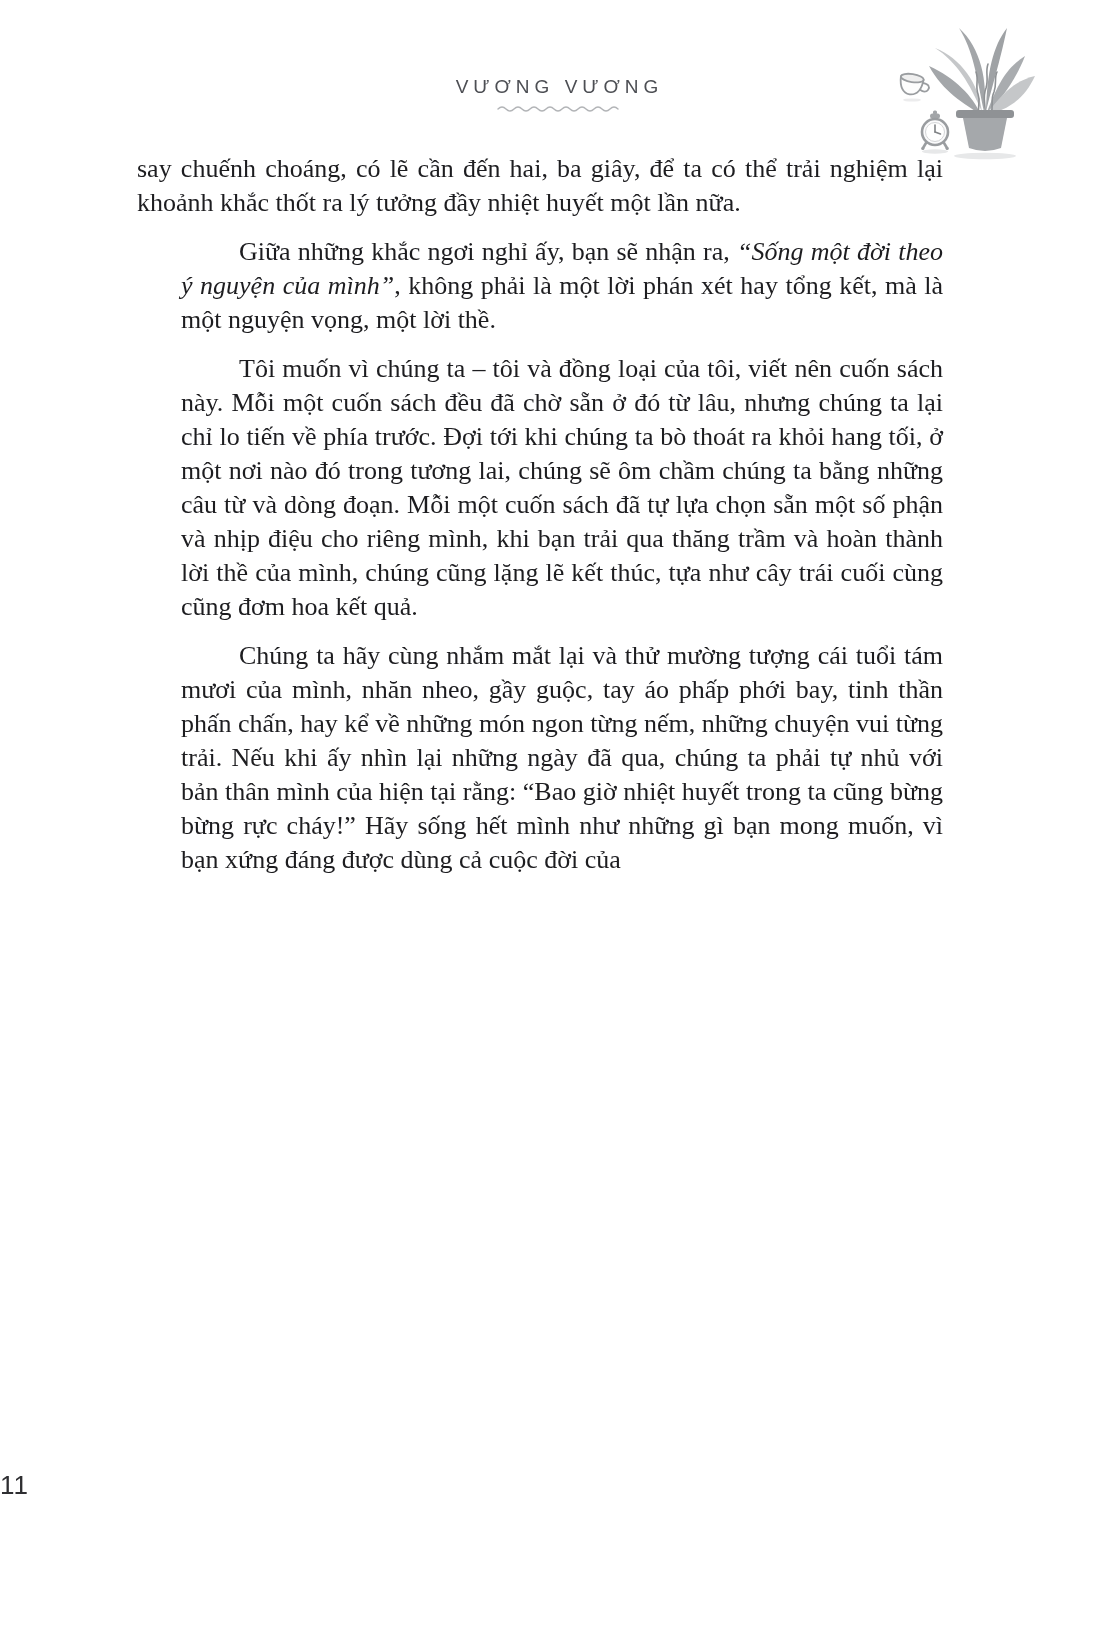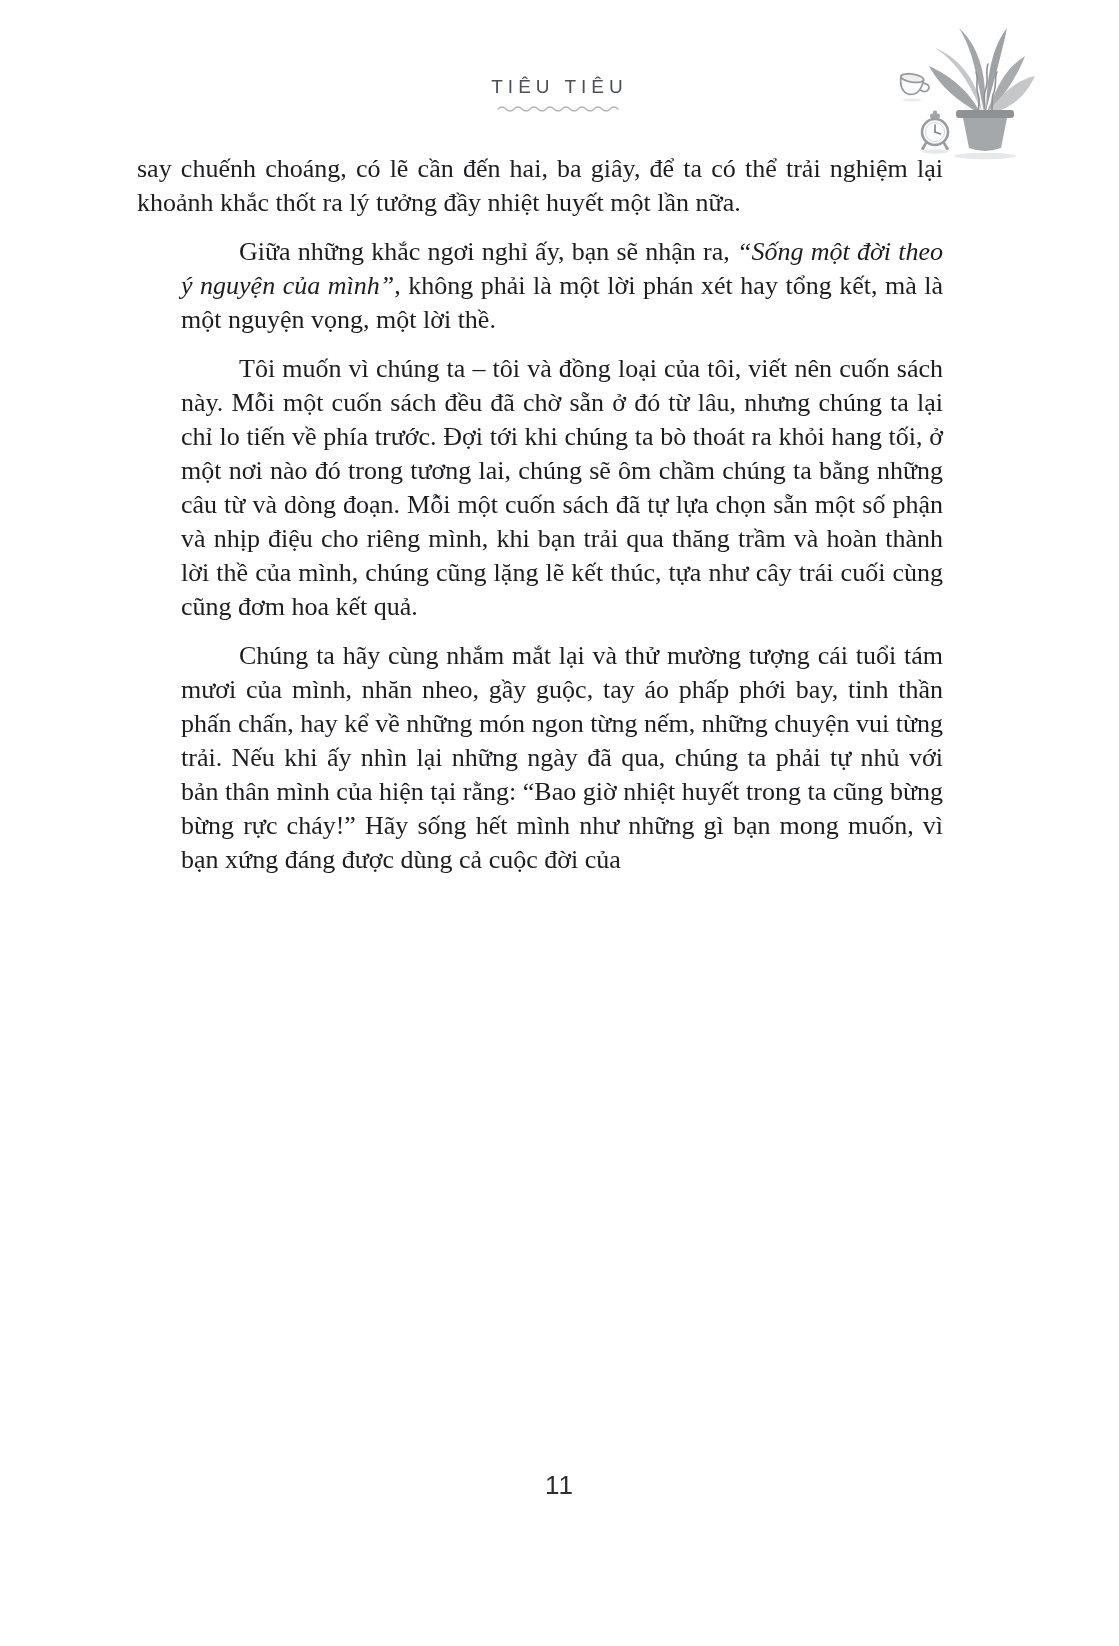--- a/index.html
+++ b/index.html
@@ -55,32 +55,31 @@
   }
   .body-text p.indent { text-indent: 58px; margin-left: 44px; }
   .body-text em { font-style: italic; }
 
   
   .page-number {
     position: absolute;
     top: 1470px;
     left: 0;
     width: 1119px;
-    text-align: center;
     font-family: "Liberation Sans", sans-serif;
     font-size: 26px;
     letter-spacing: 1px;
     color: #2e2e31;
   }
 </style>
 </head>
 <body>
 
 <div class="running-header">
-  <span class="title">TIÊU TIÊU</span>
+  <span class="title">VƯƠNG VƯƠNG</span>
   <svg class="wave" width="128" height="10" viewBox="0 0 128 10" aria-hidden="true">
     <path d="M2 5 q4 -4 8 0 t8 0 t8 0 t8 0 t8 0 t8 0 t8 0 t8 0 t8 0 t8 0 t8 0 t8 0 t8 0 t8 0 t8 0" fill="none" stroke="#b2b4b7" stroke-width="1.4" stroke-linecap="round"></path>
   </svg>
 </div>
 
 <svg class="desk-illustration" width="152" height="142" viewBox="0 0 152 142" aria-hidden="true">
 
   <g>
     <ellipse cx="100" cy="134" rx="31" ry="3.2" fill="#e7e8e9"></ellipse>
     <ellipse cx="50" cy="129.5" rx="13" ry="2.2" fill="#e7e8e9"></ellipse>

